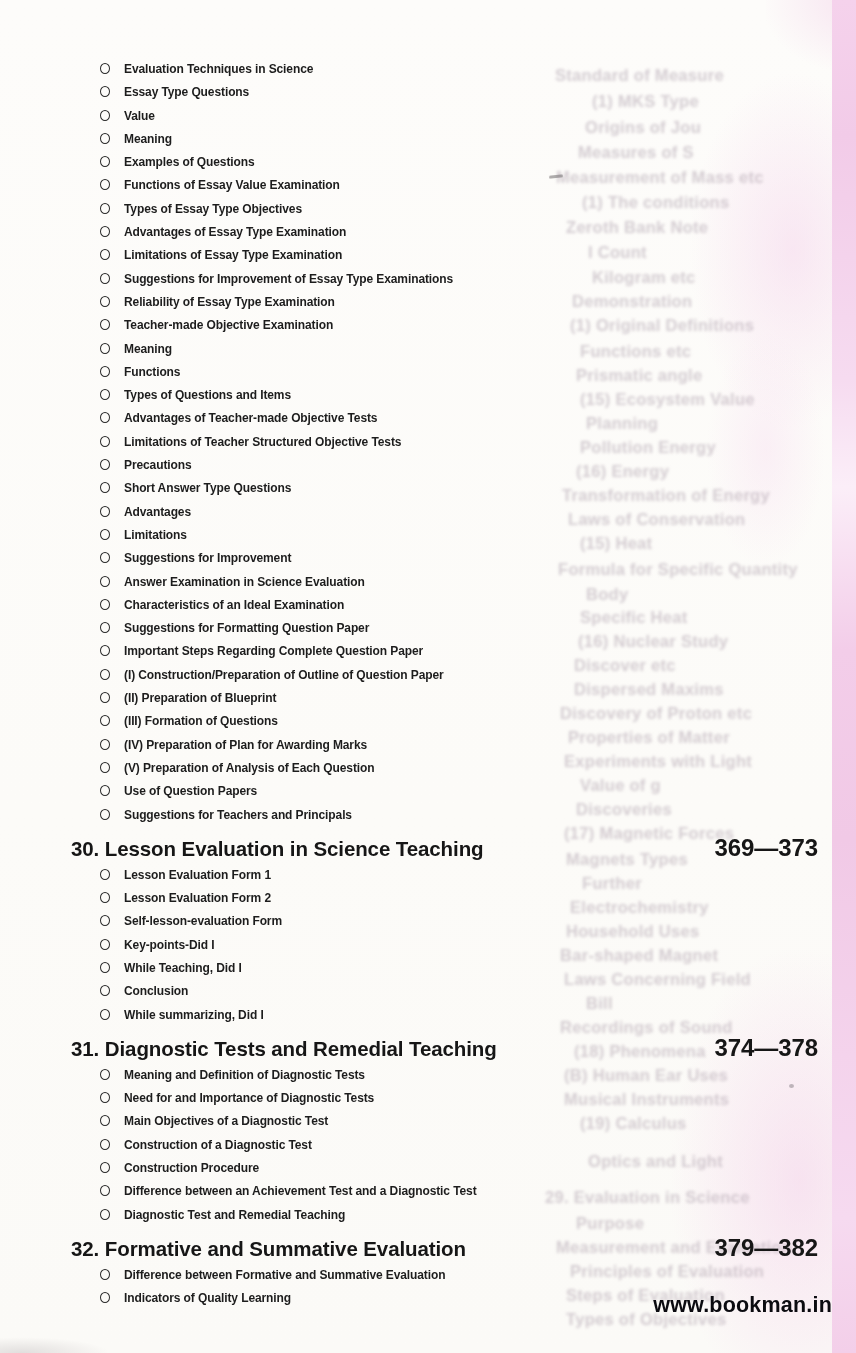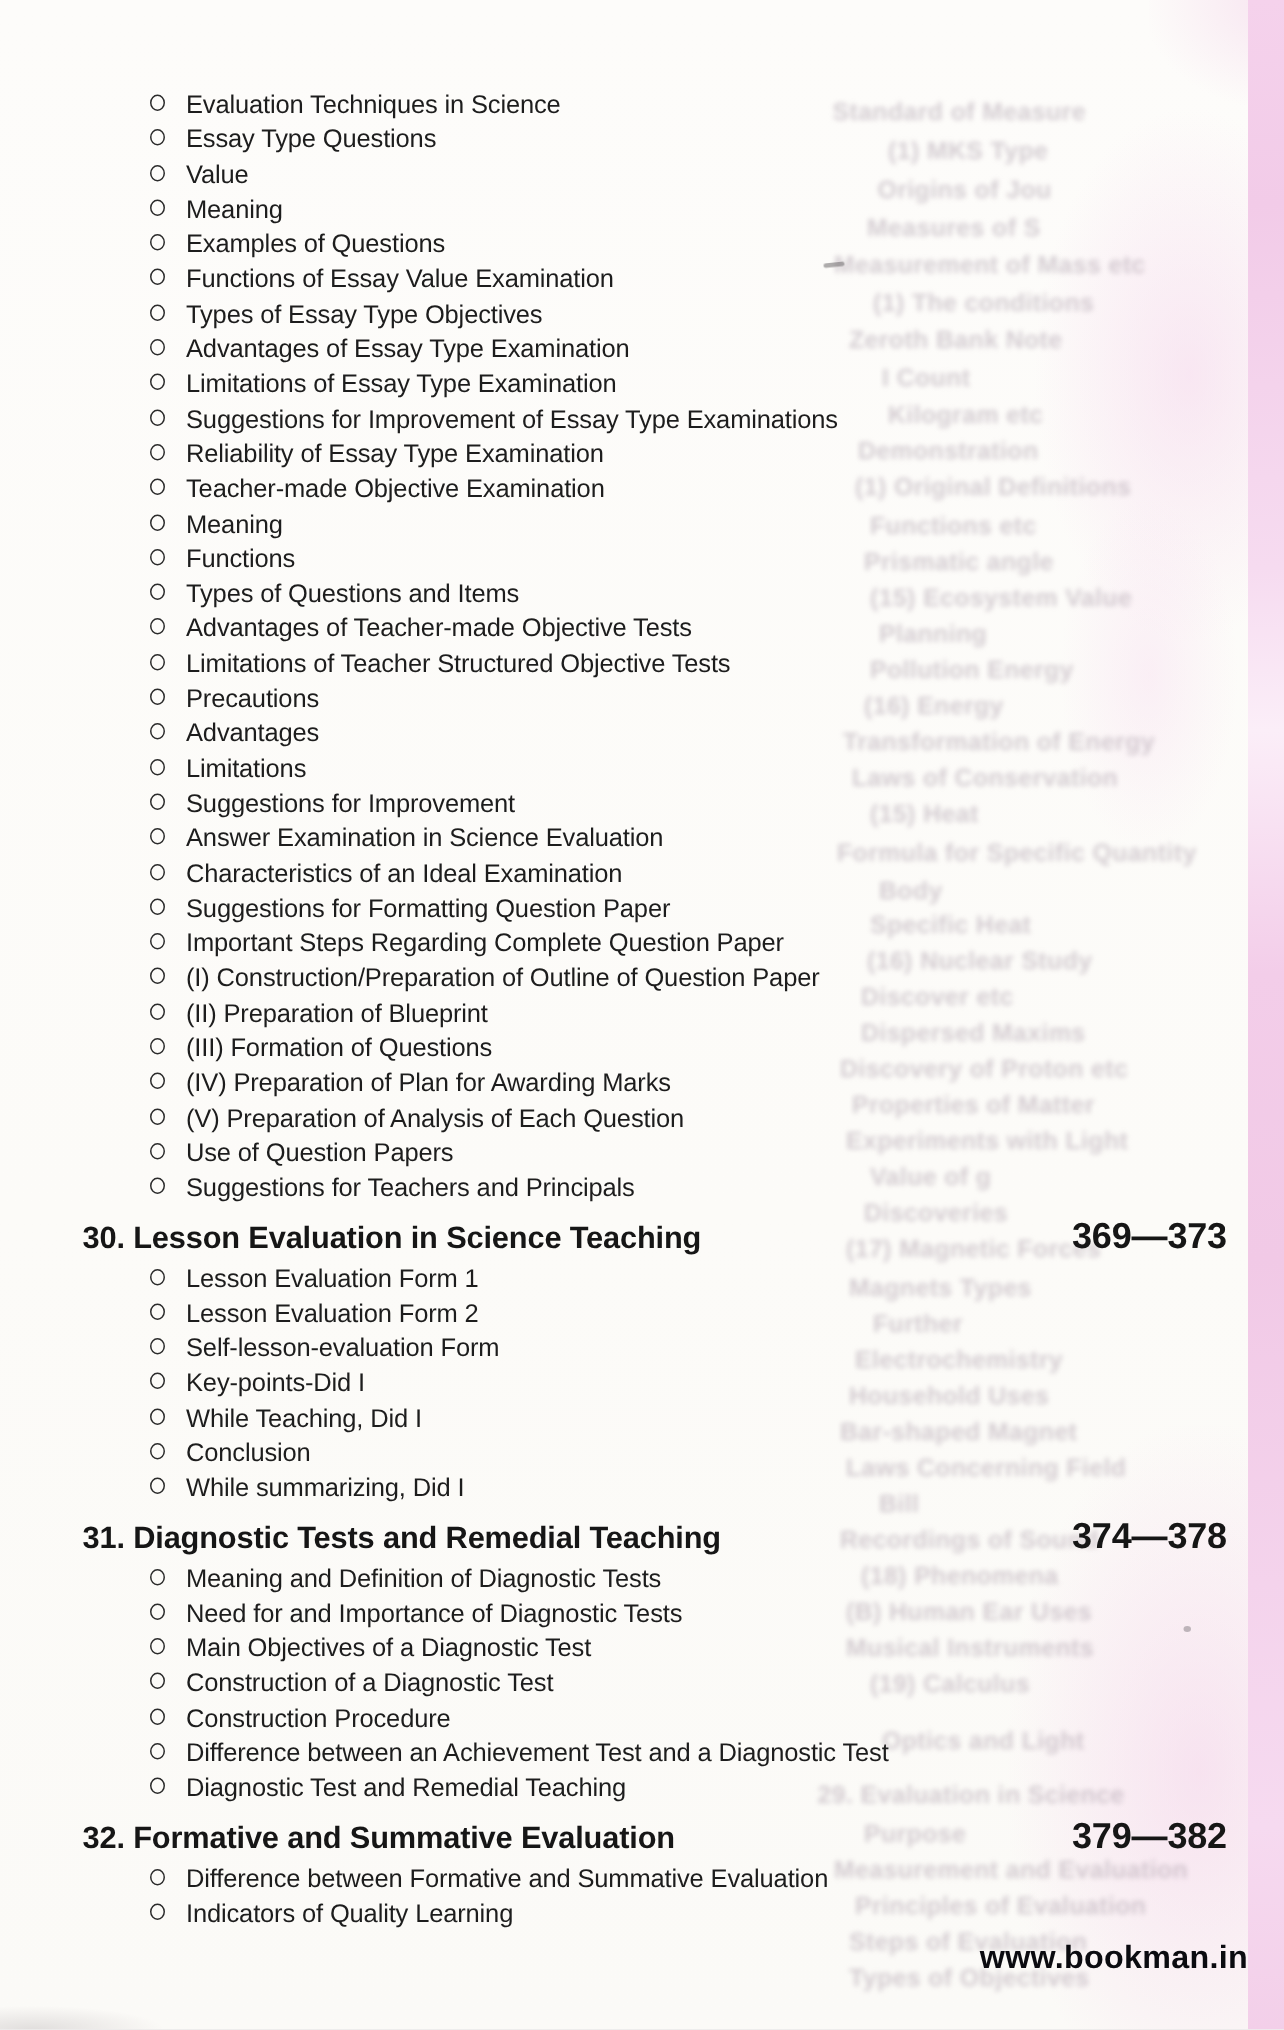--- a/index.html
+++ b/index.html
@@ -45,34 +45,34 @@
   }
   .stray-dot{
     position:absolute;left:789px;top:1084px;width:5px;height:4px;
     background:rgba(100,95,100,0.4);border-radius:50%;filter:blur(0.5px);
   }
   
   #toc{position:absolute;top:58px;left:0;right:0;}
   .sec-head{
     display:flex;justify-content:space-between;align-items:baseline;
     padding:0 38px 0 55px;height:30px;margin-top:7px;
-    font-size:20.5px;font-weight:700;color:#161616;letter-spacing:-0.1px;
+    font-size:20.5px;font-weight:700;color:#161616;letter-spacing:-0.1px;margin-left:16px;
   }
   .sec-head .pages{font-size:24px;font-weight:700;color:#161616;}
   .toc-item{
     display:flex;align-items:flex-start;
     padding-left:100px;height:23.3px;
   }
   .bullet{
     flex:none;width:10px;height:11px;margin:5px 14px 0 0;
     border:1.7px solid #2b2b2b;border-radius:50%;
     box-sizing:border-box;background:transparent;
   }
   .toc-item .label{
-    font-size:17px;line-height:23.3px;color:#1d1d1d;letter-spacing:-0.1px;
+    font-size:12px;line-height:23.3px;color:#1d1d1d;letter-spacing:-0.1px;font-weight:bold;
   }
   .watermark{
     position:absolute;top:1293px;right:24px;
     font-size:21.5px;font-weight:700;color:#0b0b10;letter-spacing:0.2px;text-align:center;
   }
 </style>
 </head>
 <body>
 
 <div class="page">
@@ -206,20 +206,24 @@
       <div class="toc-item">
         <span class="bullet"></span>
         <span class="label">Limitations of Teacher Structured Objective Tests</span>
       </div>
       <div class="toc-item">
         <span class="bullet"></span>
         <span class="label">Precautions</span>
       </div>
       <div class="toc-item">
         <span class="bullet"></span>
+        <span class="label">Short Answer Type Questions</span>
+      </div>
+      <div class="toc-item">
+        <span class="bullet"></span>
         <span class="label">Advantages</span>
       </div>
       <div class="toc-item">
         <span class="bullet"></span>
         <span class="label">Limitations</span>
       </div>
       <div class="toc-item">
         <span class="bullet"></span>
         <span class="label">Suggestions for Improvement</span>
       </div>

